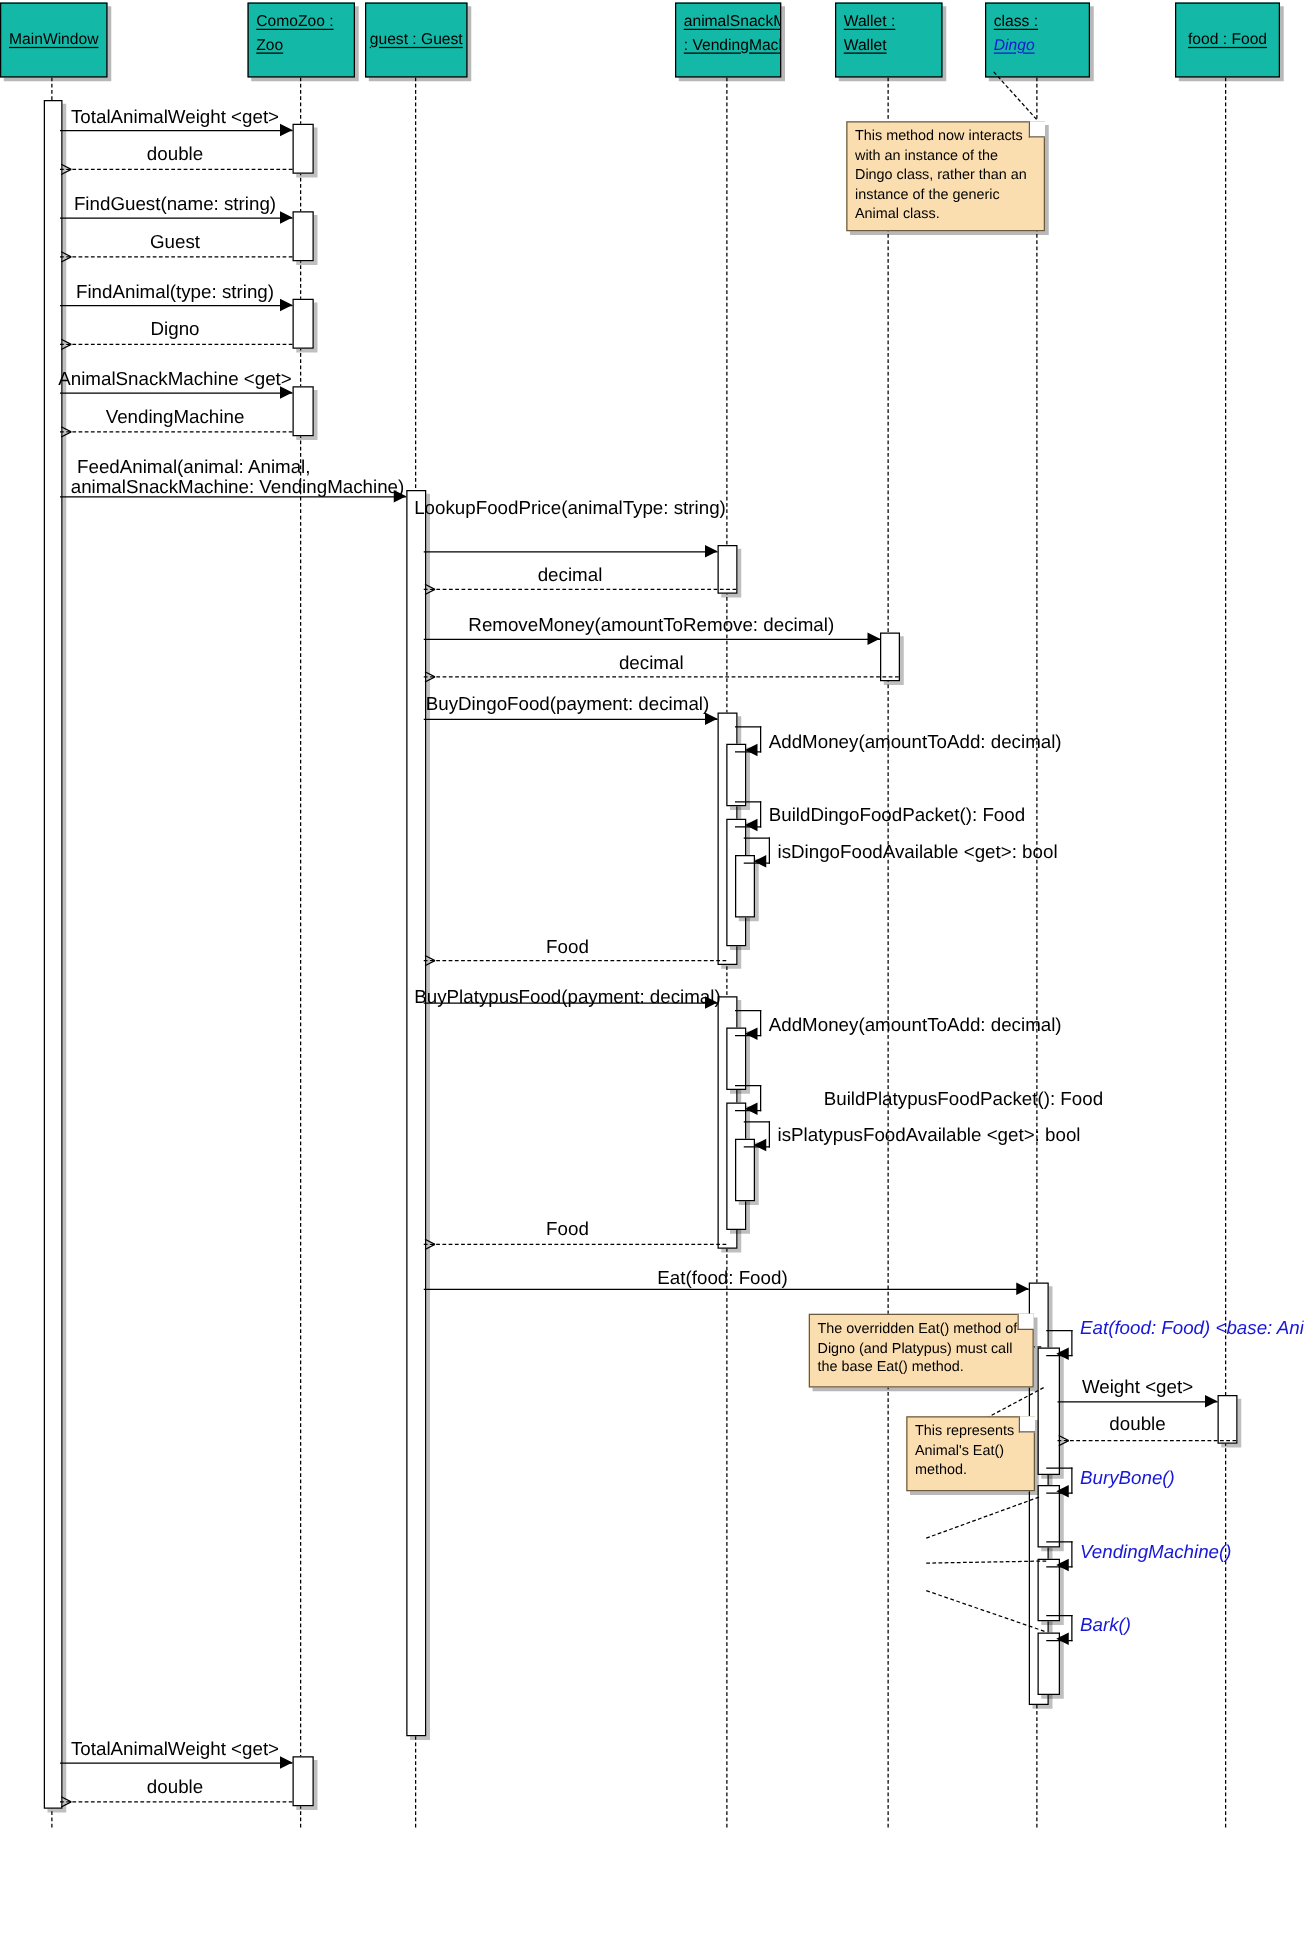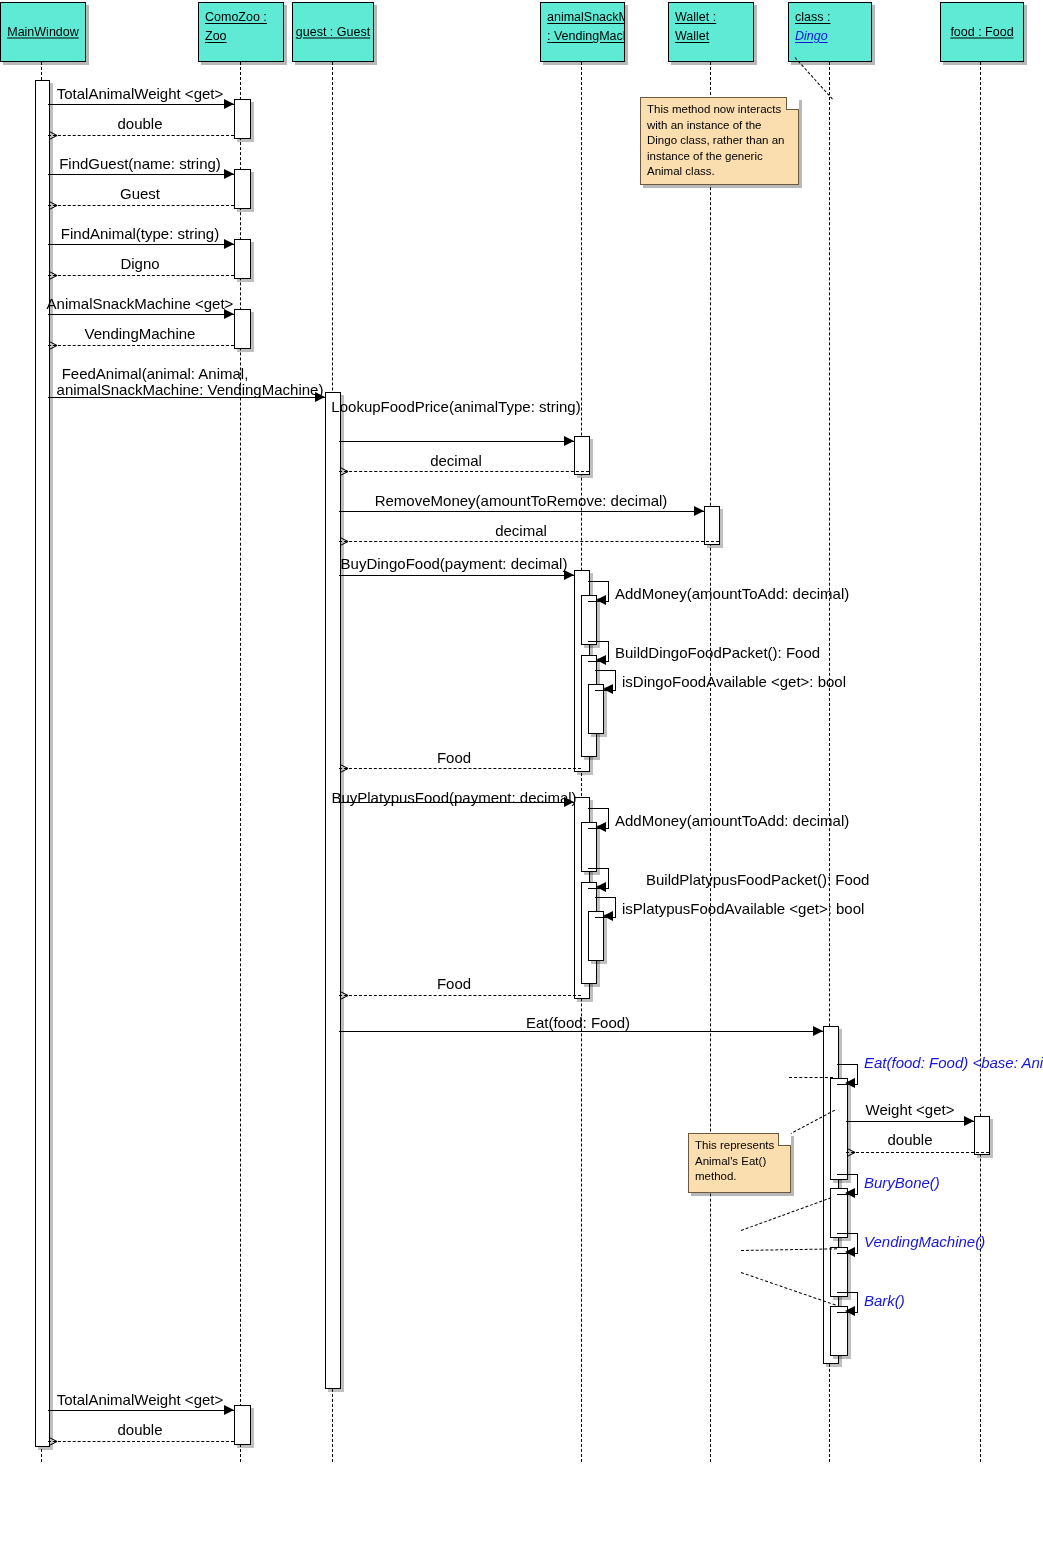--- a/index.html
+++ b/index.html
@@ -2,21 +2,21 @@
 <html><head>
 <meta charset="utf-8">
 <title>Sequence Diagram</title>
 <style>
   html,body{margin:0;padding:0;background:#ffffff;}
   body{font-family:"Liberation Sans","DejaVu Sans",sans-serif;}
   #canvas{position:relative;width:1043px;height:1557px;overflow:hidden;background:#fff;}
 
   
   .plife{position:absolute;border-left:1px dashed #000;width:0;}
-  .pbox{position:absolute;background:#5eead4;border:1px solid #000;
+  .pbox{position:absolute;background:#14b8a6;border:1px solid #000;
         box-shadow:3px 3px 0 0 rgba(0,0,0,.28);overflow:visible;}
   .pbox .ptxt{position:absolute;left:6px;top:5px;right:-60px;
         font-size:12.5px;line-height:19px;color:#000;white-space:nowrap;}
   .pbox .ptxt span{text-decoration:underline;text-underline-offset:2px;}
   .pbox.clip{overflow:hidden;}
   .pbox .ptxt.ital span{font-style:italic;color:#1717d6;}
   .pbox .ptxt.ctr{left:0;right:0;top:50%;transform:translateY(-50%);text-align:center;}
 
   
   .act{position:absolute;background:#fff;border:1px solid #000;
@@ -36,21 +36,21 @@
   .ahl{position:absolute;width:0;height:0;}
   .ahl.up{border-bottom:1px solid #000;width:9px;transform-origin:right center;transform:rotate(-27deg);}
   .ahl.dn{border-bottom:1px solid #000;width:9px;transform-origin:right center;transform:rotate(27deg);}
 
   
   .selfline{position:absolute;border:1px solid #000;border-left:none;background:transparent;}
 
   
   .note{position:absolute;background:#fbdeb0;border:1px solid #6b5a3e;
         box-shadow:3px 3px 0 0 rgba(0,0,0,.28);font-size:11.5px;line-height:15.5px;
-        color:#000;padding:4px 6px 5px 6px;box-sizing:border-box;}
+        color:#000;padding:4px 6px 5px 6px;box-sizing:border-box;margin-left:37px;}
   .note .fold{position:absolute;top:-1px;right:-1px;width:12px;height:12px;
         background:#fff;border-left:1px solid #6b5a3e;border-bottom:1px solid #6b5a3e;}
   .anchor{position:absolute;height:0;border-top:1px dashed #000;transform-origin:left center;}
 </style>
 </head>
 <body>
 
 <div id="canvas">
 
   <div class="plife" style="left:41px;top:62px;height:1400px;"></div>
@@ -207,21 +207,21 @@
   <div class="msg" style="left:339px;top:802px;width:235px;"></div>
   <div class="ah r" style="left:564px;top:797px;"></div>
   <div class="lbl c" style="left:454px;top:791px;">BuyPlatypusFood(payment: decimal)</div>
 
   <div class="selfline" style="left:588px;top:808px;width:20px;height:19px;"></div>
   <div class="ah l" style="left:596px;top:822px;"></div>
   <div class="lbl" style="left:615px;top:814px;">AddMoney(amountToAdd: decimal)</div>
 
   <div class="selfline" style="left:588px;top:868px;width:20px;height:19px;"></div>
   <div class="ah l" style="left:596px;top:882px;"></div>
-  <div class="lbl" style="left:602px;top:873px;padding-left:44px;">BuildPlatypusFoodPacket(): Food</div>
+  <div class="lbl" style="left:615px;top:873px;padding-left:44px;">BuildPlatypusFoodPacket(): Food</div>
 
   <div class="selfline" style="left:595px;top:897px;width:20px;height:19px;"></div>
   <div class="ah l" style="left:603px;top:911px;"></div>
   <div class="lbl" style="left:622px;top:902px;">isPlatypusFoodAvailable &lt;get&gt;: bool</div>
 
   <div class="msg ret" style="left:339px;top:995px;width:242px;"></div>
   <div class="ahl up" style="left:339px;top:995px;"></div>
   <div class="ahl dn" style="left:339px;top:995px;"></div>
   <div class="lbl c" style="left:454px;top:977px;">Food</div>
 
@@ -263,20 +263,24 @@
   <div class="ahl dn" style="left:48px;top:1441px;"></div>
   <div class="lbl c" style="left:140px;top:1423px;">double</div>
 
   <div class="anchor" style="left:795px;top:57px;width:56px;transform:rotate(48deg);"></div>
   <div class="note" style="left:640px;top:97px;width:159px;height:88px;">
     <span class="fold"></span>
     <span>This method now interacts with an instance of the Dingo class, rather than an instance of the generic Animal class.</span>
   </div>
 
   <div class="anchor" style="left:789px;top:1077px;width:44px;"></div>
+  <div class="note" style="left:610px;top:1051px;width:180px;height:59px;">
+    <span class="fold"></span>
+    <span>The overridden Eat() method of Digno (and Platypus) must call the base Eat() method.</span>
+  </div>
 
   <div class="anchor" style="left:789px;top:1134px;width:52px;transform:rotate(-28deg);"></div>
   <div class="note" style="left:688px;top:1133px;width:103px;height:60px;">
     <span class="fold"></span>
     <span>This represents Animal's Eat() method.</span>
   </div>
 
   <div class="anchor" style="left:741px;top:1230px;width:96px;transform:rotate(-20deg);"></div>
   <div class="anchor" style="left:741px;top:1250px;width:96px;transform:rotate(-1deg);"></div>
   <div class="anchor" style="left:741px;top:1272px;width:100px;transform:rotate(19deg);"></div>

